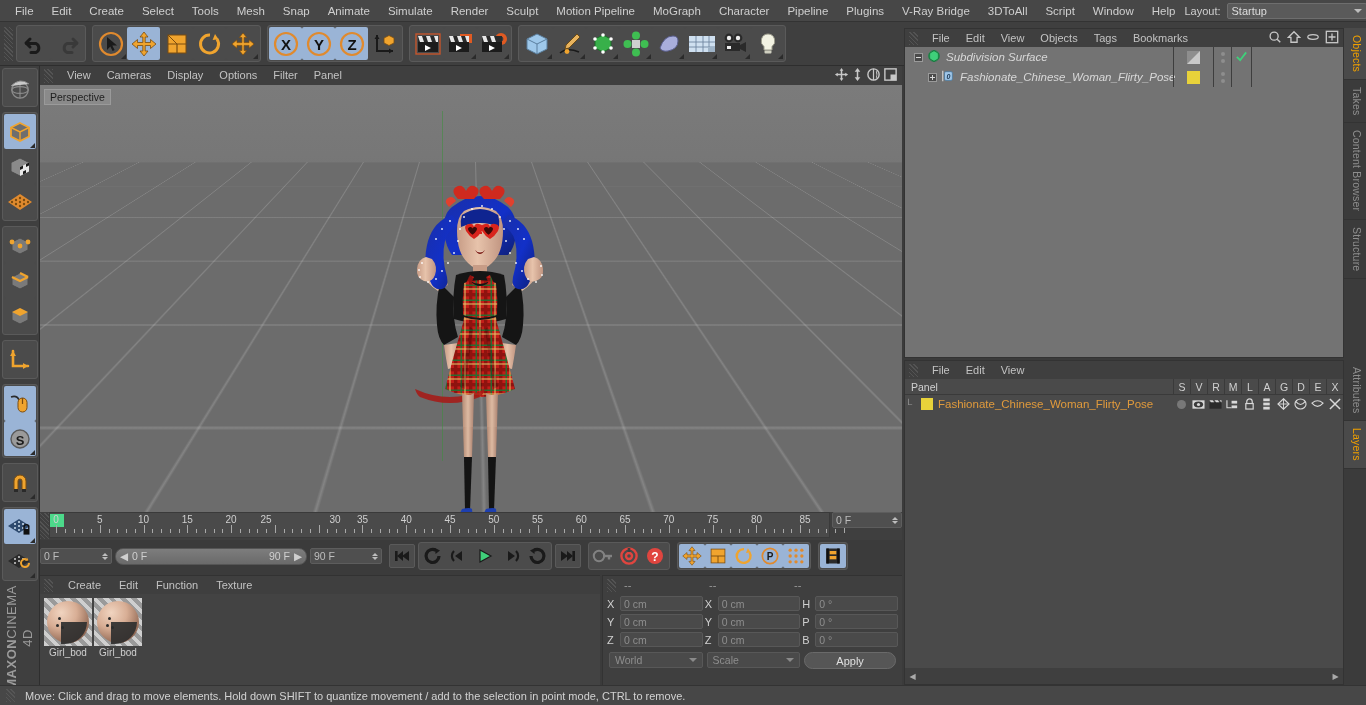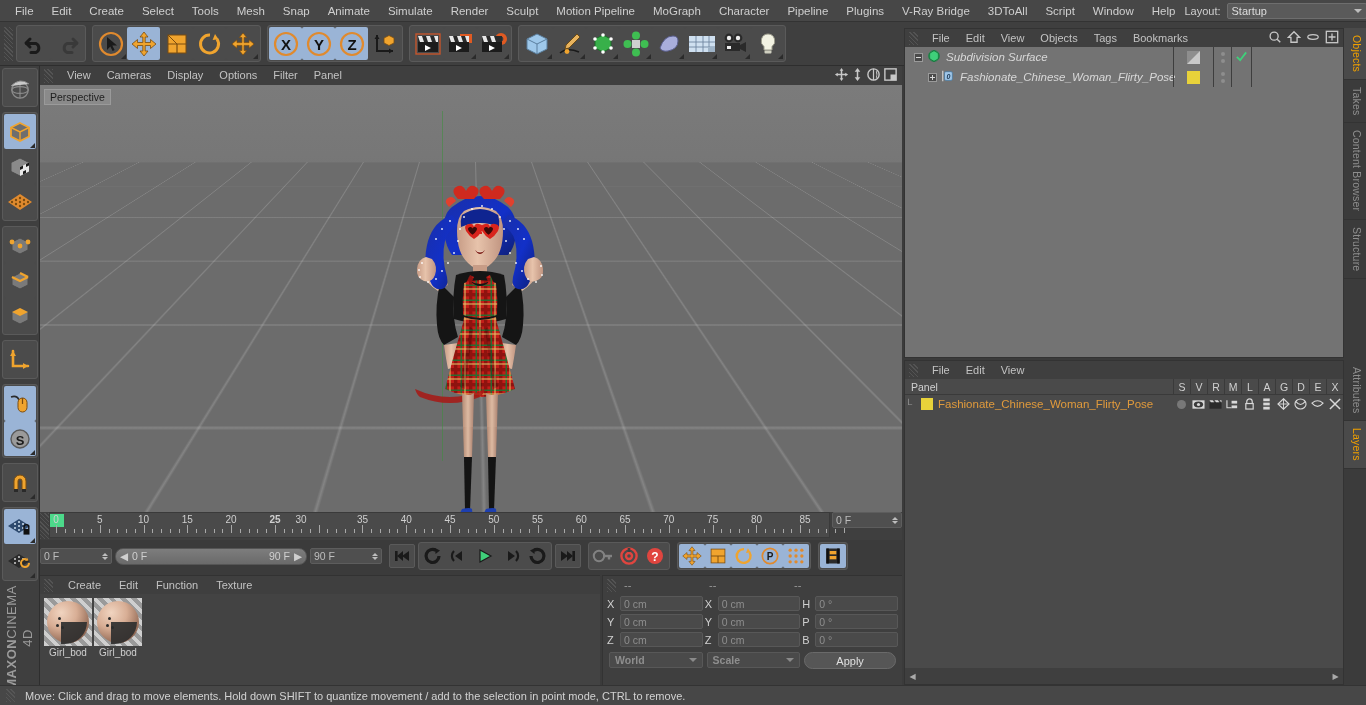--- a/index.html
+++ b/index.html
@@ -130,21 +130,21 @@
   
   #coords{position:absolute;left:602px;top:575px;width:300px;height:110px;background:#3f3f3f;border-top:1px solid #323232;border-left:1px solid #333;}
   #coordhead{height:18px;display:flex;align-items:center;padding-left:4px;color:#9a9a9a;font-size:11px;}
   #coordhead .grip{width:9px;height:13px;background:repeating-linear-gradient(45deg,#5c5c5c 0 1px,transparent 1px 3px);margin-right:8px;opacity:.7;}
   #coordhead span{width:85px;text-align:left;}
   #coordbody{padding:2px 4px 0 4px;}
   .crow{display:flex;align-items:center;margin-bottom:3px;gap:2px;}
   .clbl{width:11px;color:#d0d0d0;font-size:11px;text-align:left;}
   .cfield{flex:1;height:15px;background:#4a4a4a;border:1px solid #585858;border-radius:2px;display:flex;align-items:center;padding:0 3px;color:#8e8e8e;font-size:10.5px;}
   .crow3{display:flex;gap:4px;padding:2px 2px 0 2px;}
-  .drop{flex:1;height:16px;background:#4a4a4a;border:1px solid #585858;border-radius:2px;display:flex;align-items:center;padding:0 5px;color:#8e8e8e;font-size:10.5px;font-weight:bold;}
+  .drop{flex:1;height:16px;background:#4a4a4a;border:1px solid #585858;border-radius:2px;display:flex;align-items:center;padding:0 5px;color:#8e8e8e;font-size:10.5px;}
   .drop .arrow{margin-left:auto;border-left:4px solid transparent;border-right:4px solid transparent;border-top:4px solid #8a8a8a;}
   .applybtn{flex:1.1;height:17px;background:#565656;border:1px solid #6a6a6a;border-radius:9px;display:flex;align-items:center;justify-content:center;color:#e0e0e0;font-size:11px;}
 
   
   #objmgr{position:absolute;left:904px;top:28px;width:440px;height:330px;background:#3f3f3f;border:1px solid #333;}
   .panelmenu{height:18px;display:flex;align-items:center;padding-left:4px;}
   .panelmenu .grip{width:9px;height:13px;background:repeating-linear-gradient(45deg,#5c5c5c 0 1px,transparent 1px 3px);margin-right:6px;opacity:.7;}
   .panelmenu .mi{padding:0 8px;line-height:18px;font-size:11px;color:#c3c3c3;}
   .panelmenu .right{margin-left:auto;display:flex;gap:5px;align-items:center;padding-right:4px;}
   #objlist{position:absolute;left:0;top:18px;right:0;bottom:0;background:#737373;font-style:italic;}
@@ -827,22 +827,22 @@
       <div class="tick" style="left: 758.978px; height: 4px;"></div>
       <div class="tick" style="left: 767.733px; height: 4px;"></div>
       <div class="tick" style="left: 776.489px; height: 4px;"></div>
       <div class="tick" style="left: 785.244px; height: 4px;"></div>
       <div class="tick" style="left: 794px; height: 8px;"></div>
       <div class="tlabel" style="left: 6px;">0</div>
       <div class="tlabel" style="left: 49.7778px;">5</div>
       <div class="tlabel" style="left: 93.5556px;">10</div>
       <div class="tlabel" style="left: 137.333px;">15</div>
       <div class="tlabel" style="left: 181.111px;">20</div>
-      <div class="tlabel" style="left: 225px; font-weight: bold;">25</div>
-      <div class="tlabel" style="left: 251px;">30</div>
+      <div class="tlabel" style="left: 216px;">25</div>
+      <div class="tlabel" style="left: 285px;">30</div>
       <div class="tlabel" style="left: 312.444px;">35</div>
       <div class="tlabel" style="left: 356.222px;">40</div>
       <div class="tlabel" style="left: 400px;">45</div>
       <div class="tlabel" style="left: 443.778px;">50</div>
       <div class="tlabel" style="left: 487.556px;">55</div>
       <div class="tlabel" style="left: 531.333px;">60</div>
       <div class="tlabel" style="left: 575.111px;">65</div>
       <div class="tlabel" style="left: 618.889px;">70</div>
       <div class="tlabel" style="left: 662.667px;">75</div>
       <div class="tlabel" style="left: 706.444px;">80</div>

